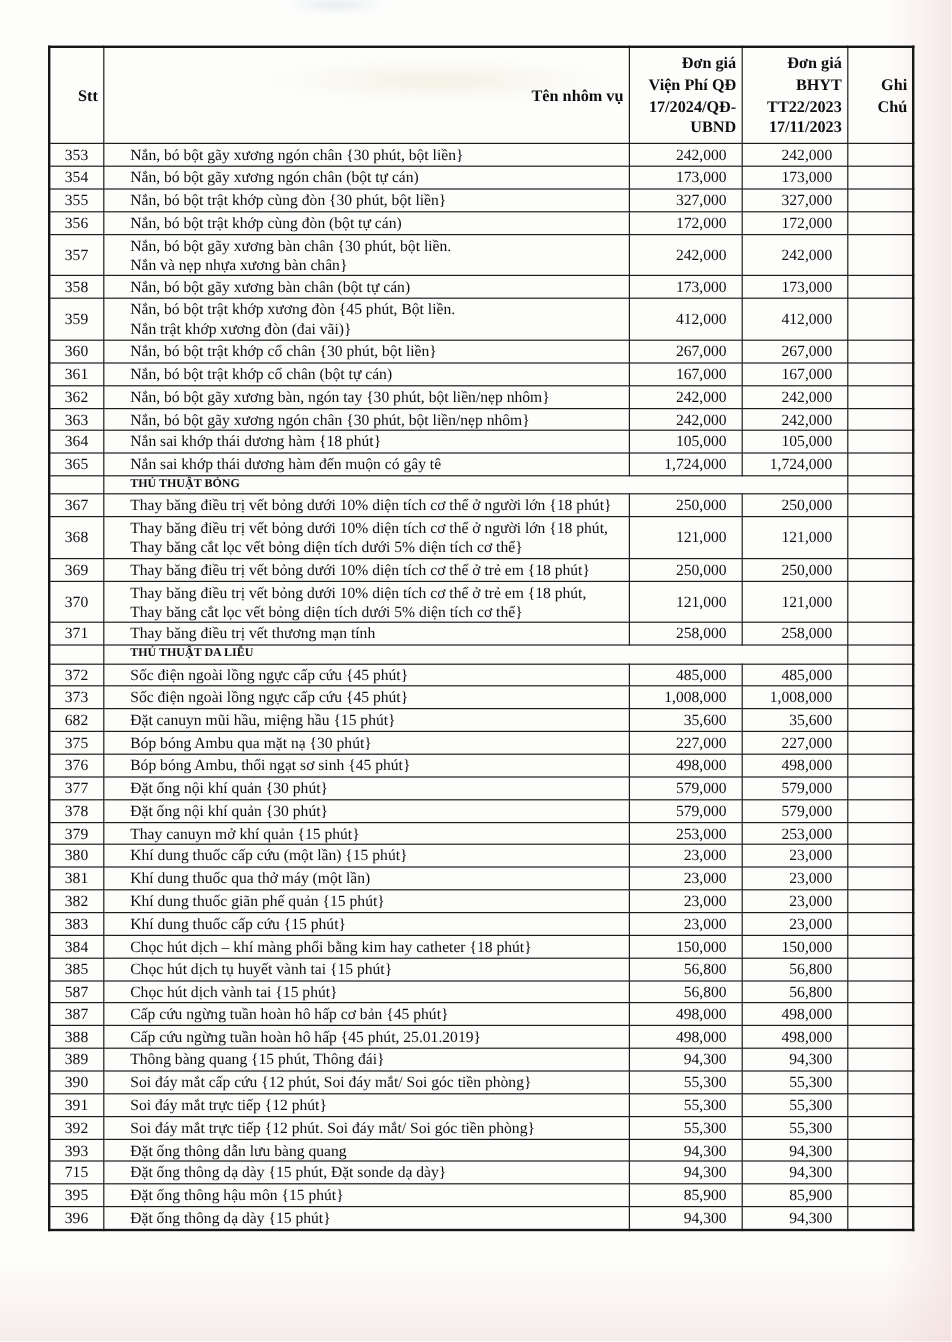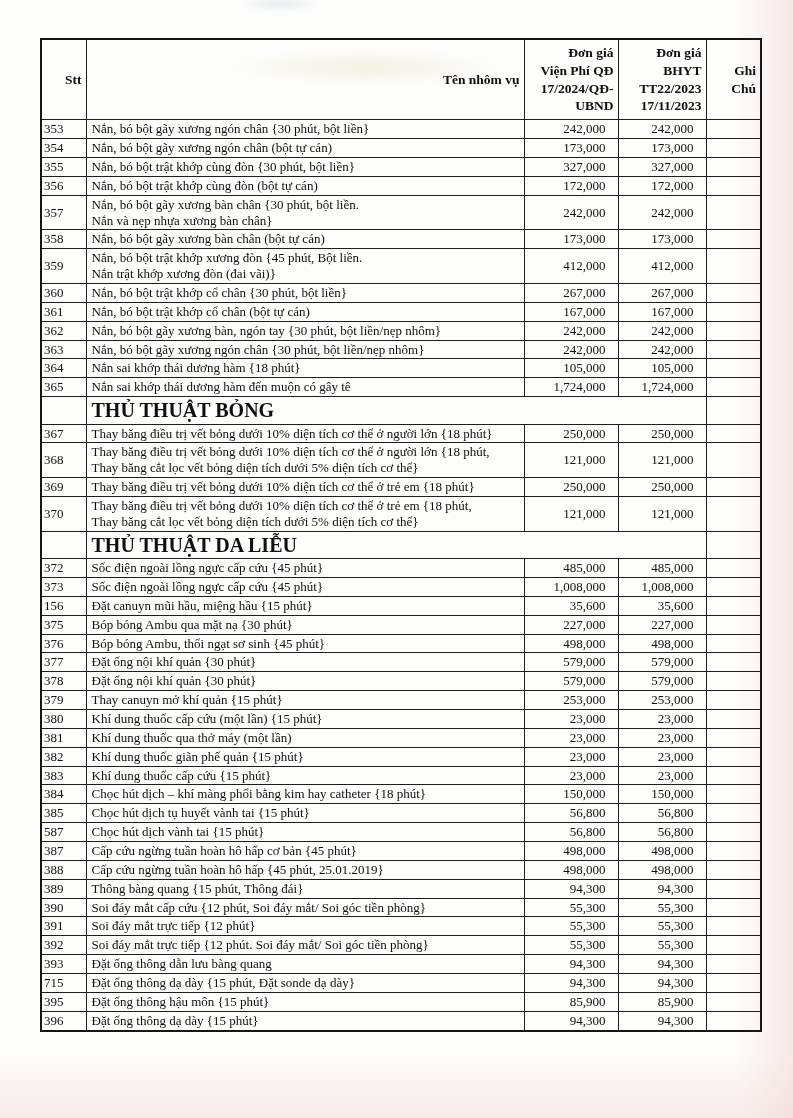--- a/index.html
+++ b/index.html
@@ -48,27 +48,27 @@
     white-space: pre-line;
     font-size: 13.5px;
     line-height: 1.32;
     padding: 4px 4px;
   }
   td {
     font-size: 13px;
     line-height: 1.22;
     padding: 1px 4px;
   }
-  td.stt { padding: 1px 2px; }
-  td.name { text-align: left; padding-left: 5px; white-space: pre-line; }
+  td.stt { text-align: center; padding: 1px 2px; }
+  td.name { text-align: left; padding-left: 22px; white-space: pre-line; }
   td.price { text-align: right; padding-right: 12px; }
   td.note { }
   tr.section td.name {
     font-weight: bold;
-    font-size: 20px;
+    font-size: 10px;
     white-space: normal;
   }
 </style>
 </head>
 <body>
 
 <div class="page">
   <div class="smudge-corner"></div>
   <div class="smudge-top"></div>
 
@@ -218,41 +218,48 @@
           <td class="note"></td>
         </tr>
         <tr>
           <td class="stt">370</td>
           <td class="name">Thay băng điều trị vết bỏng dưới 10% diện tích cơ thể ở trẻ em {18 phút,
 Thay băng cắt lọc vết bỏng diện tích dưới 5% diện tích cơ thể}</td>
           <td class="price">121,000</td>
           <td class="price">121,000</td>
           <td class="note"></td>
         </tr>
+        <tr>
+          <td class="stt">371</td>
+          <td class="name">Thay băng điều trị vết thương mạn tính</td>
+          <td class="price">258,000</td>
+          <td class="price">258,000</td>
+          <td class="note"></td>
+        </tr>
         <tr class="section">
           <td class="stt"></td>
           <td class="name" colspan="3">THỦ THUẬT DA LIỄU</td>
           <td class="note"></td>
         </tr>
         <tr>
           <td class="stt">372</td>
           <td class="name">Sốc điện ngoài lồng ngực cấp cứu {45 phút}</td>
           <td class="price">485,000</td>
           <td class="price">485,000</td>
           <td class="note"></td>
         </tr>
         <tr>
           <td class="stt">373</td>
           <td class="name">Sốc điện ngoài lồng ngực cấp cứu {45 phút}</td>
           <td class="price">1,008,000</td>
           <td class="price">1,008,000</td>
           <td class="note"></td>
         </tr>
         <tr>
-          <td class="stt">156</td>
+          <td class="stt">682</td>
           <td class="name">Đặt canuyn mũi hầu, miệng hầu {15 phút}</td>
           <td class="price">35,600</td>
           <td class="price">35,600</td>
           <td class="note"></td>
         </tr>
         <tr>
           <td class="stt">375</td>
           <td class="name">Bóp bóng Ambu qua mặt nạ {30 phút}</td>
           <td class="price">227,000</td>
           <td class="price">227,000</td>

